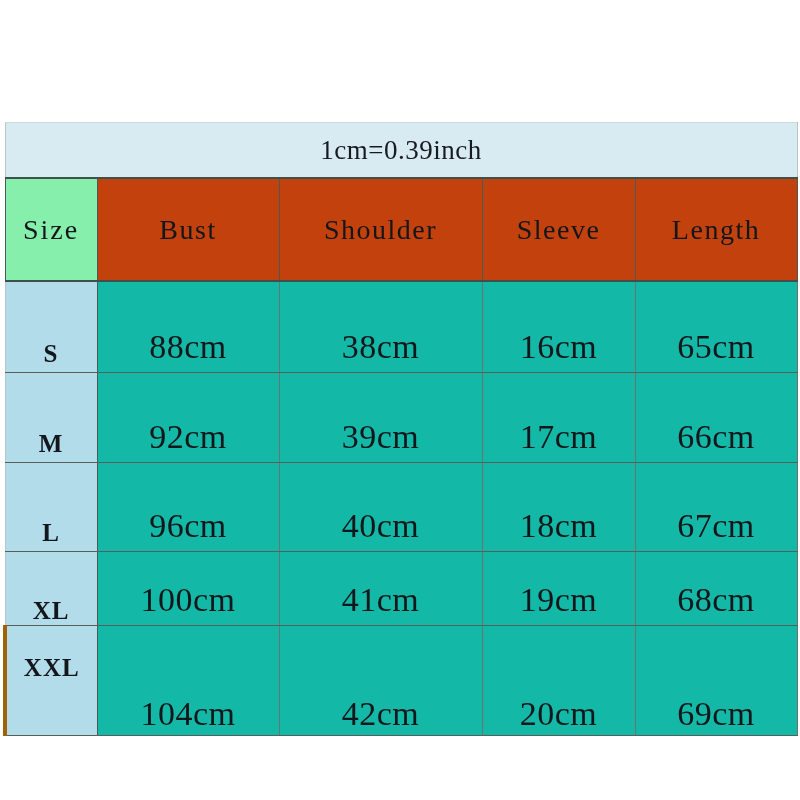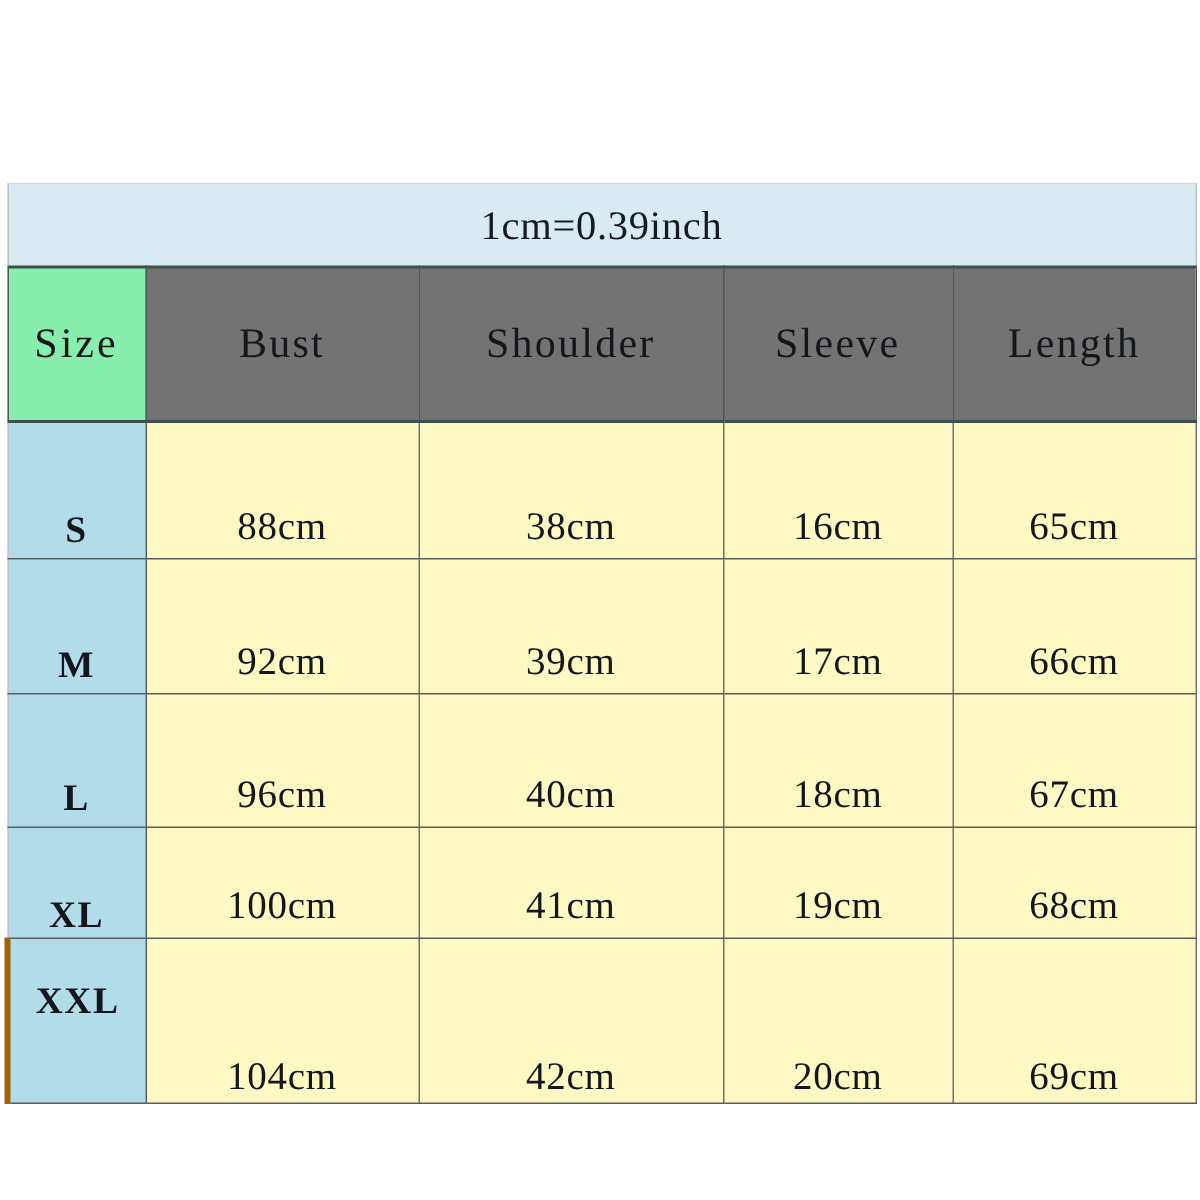--- a/index.html
+++ b/index.html
@@ -53,39 +53,39 @@
   .conversion-text {
     font-size: 27px;
     letter-spacing: 0.5px;
     line-height: 1;
     display: block;
     color: #171b20;
   }
 
   
   .head-row td {
-    background: #737373;
+    background: #c2410c;
     height: 101px;
     vertical-align: middle;
     font-size: 28px;
     letter-spacing: 1.5px;
     border-top: 2px solid #3f4f4a;
     border-bottom: 2px solid #3f4f4a;
     border-left: 1px solid #4b5a55;
     border-right: 1px solid #4b5a55;
   }
   .head-row td.col-size {
     background: #86efac;
     letter-spacing: 2px;
   }
 
   
   .body-row td {
-    background: #fef9c3;
-    font-size: 26px;
+    background: #14b8a6;
+    font-size: 34px;
     letter-spacing: 0.5px;
     padding-bottom: 6px;
     border-top: 1px solid #565f5c;
     border-bottom: 1px solid #565f5c;
     border-left: 1px solid #6a7471;
     border-right: 1px solid #6a7471;
   }
 
   .body-row td.size-cell {
     background: #b3dceb;

